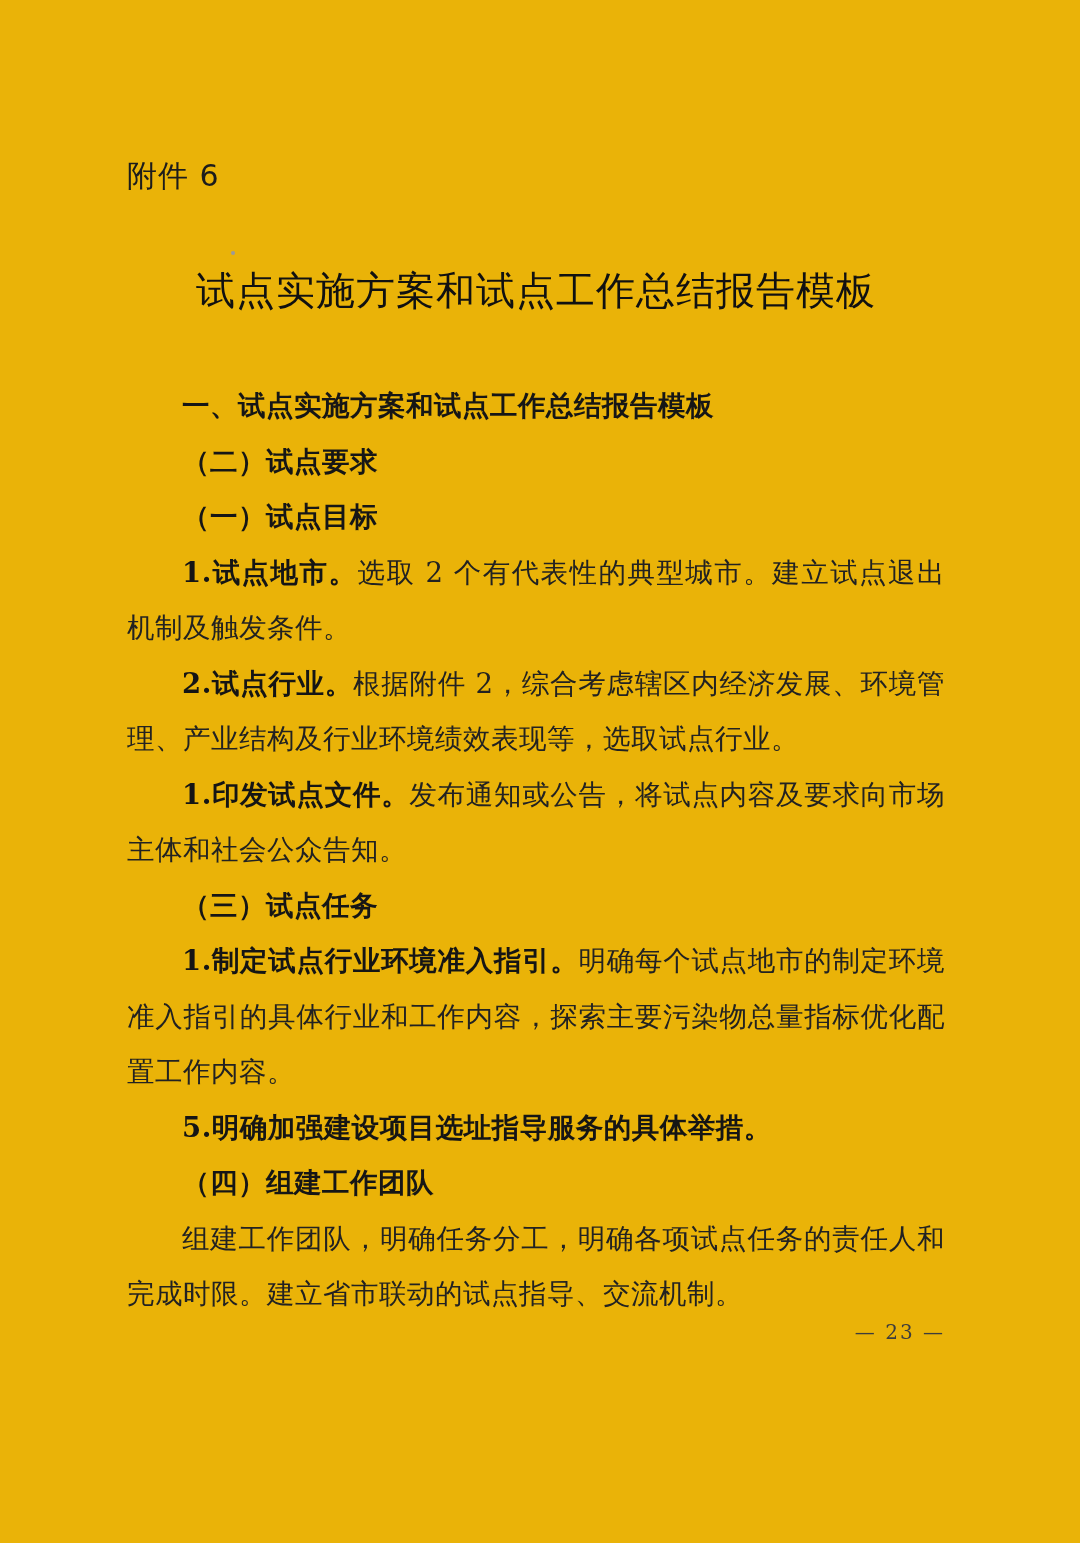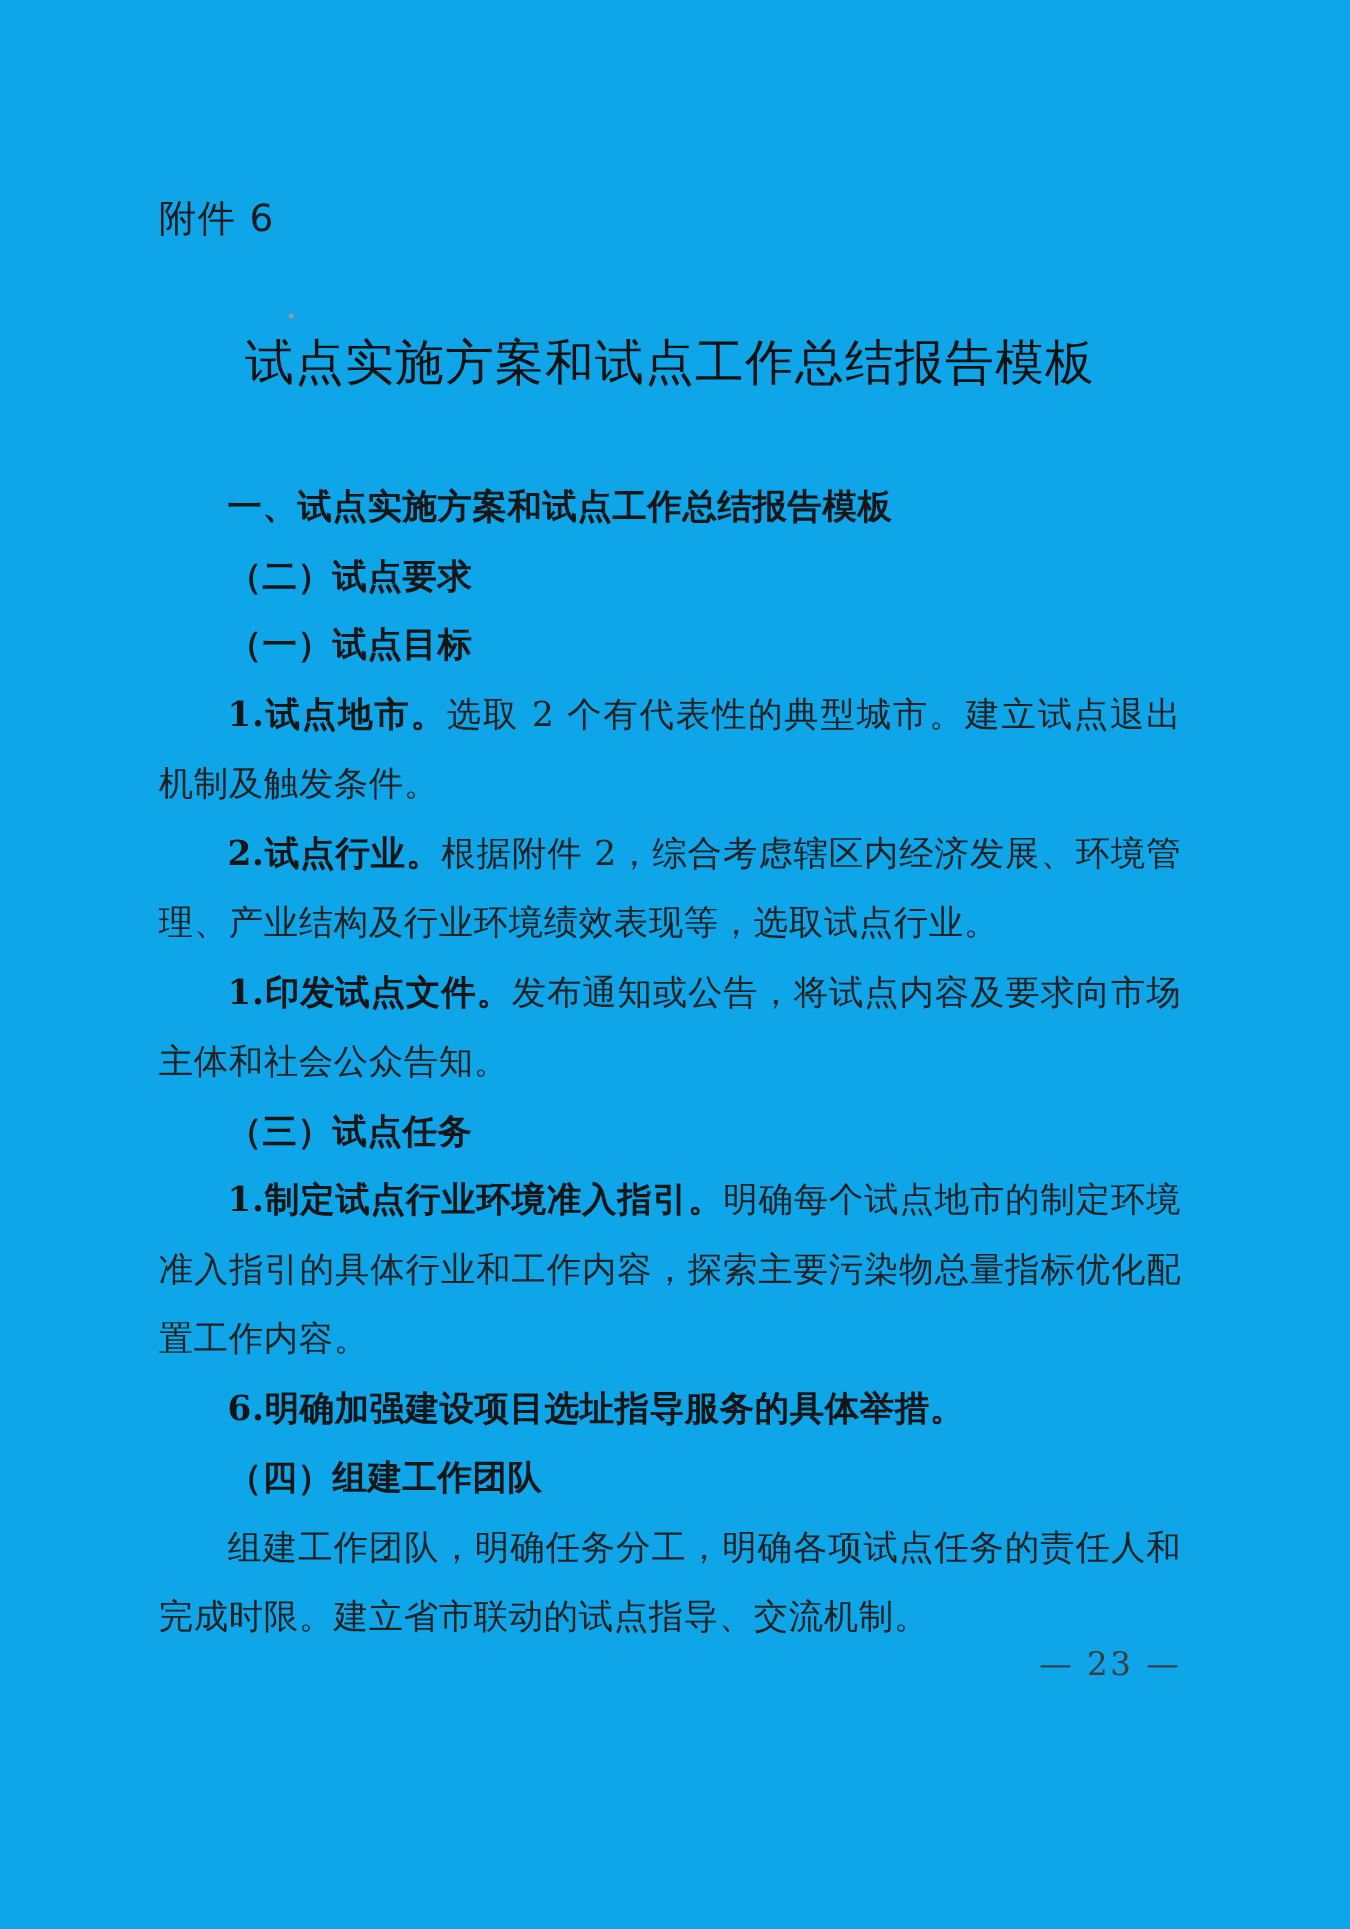--- a/index.html
+++ b/index.html
@@ -5,21 +5,21 @@
   html, body {
     margin: 0;
     padding: 0;
     background: #e8e8e8;
   }
   .page {
     position: relative;
     width: 1080px;
     height: 1543px;
     margin: 0 auto;
-    background: #0ea5e9;
+    background: #eab308;
     box-sizing: border-box;
     padding: 158px 135px 0 127px;
     color: #1c1c1c;
     overflow: hidden;
     font-family: "DejaVu Serif", serif;
   }
   .attachment {
     font-family: "DejaVu Sans", "Liberation Sans", sans-serif;
     font-size: 30px;
     line-height: 36px;
@@ -64,21 +64,21 @@
     color: #151515;
   }
   .para.all-bold {
     font-weight: bold;
     color: #151515;
   }
   .page-number {
     margin-top: -10px;
     text-align: right;
     font-family: "DejaVu Serif", "Liberation Serif", serif;
-    font-size: 26px;
+    font-size: 20px;
     line-height: 40px;
     color: #3d3d3d;
     letter-spacing: 2px;
   }
   .speck {
     position: absolute;
     left: 231px;
     top: 251px;
     width: 4px;
     height: 4px;
@@ -108,21 +108,21 @@
     <p class="para"><span class="lead">1.试点地市。</span><span>选取 2 个有代表性的典型城市。建立试点退出机制及触发条件。</span></p>
 
     <p class="para"><span class="lead">2.试点行业。</span><span>根据附件 2，综合考虑辖区内经济发展、环境管理、产业结构及行业环境绩效表现等，选取试点行业。</span></p>
 
     <p class="para"><span class="lead">1.印发试点文件。</span><span>发布通知或公告，将试点内容及要求向市场主体和社会公众告知。</span></p>
 
     <div class="h-sub">（三）试点任务</div>
 
     <p class="para"><span class="lead">1.制定试点行业环境准入指引。</span><span>明确每个试点地市的制定环境准入指引的具体行业和工作内容，探索主要污染物总量指标优化配置工作内容。</span></p>
 
-    <p class="para all-bold"><span>6.明确加强建设项目选址指导服务的具体举措。</span></p>
+    <p class="para all-bold"><span>5.明确加强建设项目选址指导服务的具体举措。</span></p>
 
 
     <div class="h-sub">（四）组建工作团队</div>
 
     <p class="para"><span>组建工作团队，明确任务分工，明确各项试点任务的责任人和完成时限。建立省市联动的试点指导、交流机制。</span></p>
 
   </div>
 
   <div class="page-number">— 23 —</div>
 

